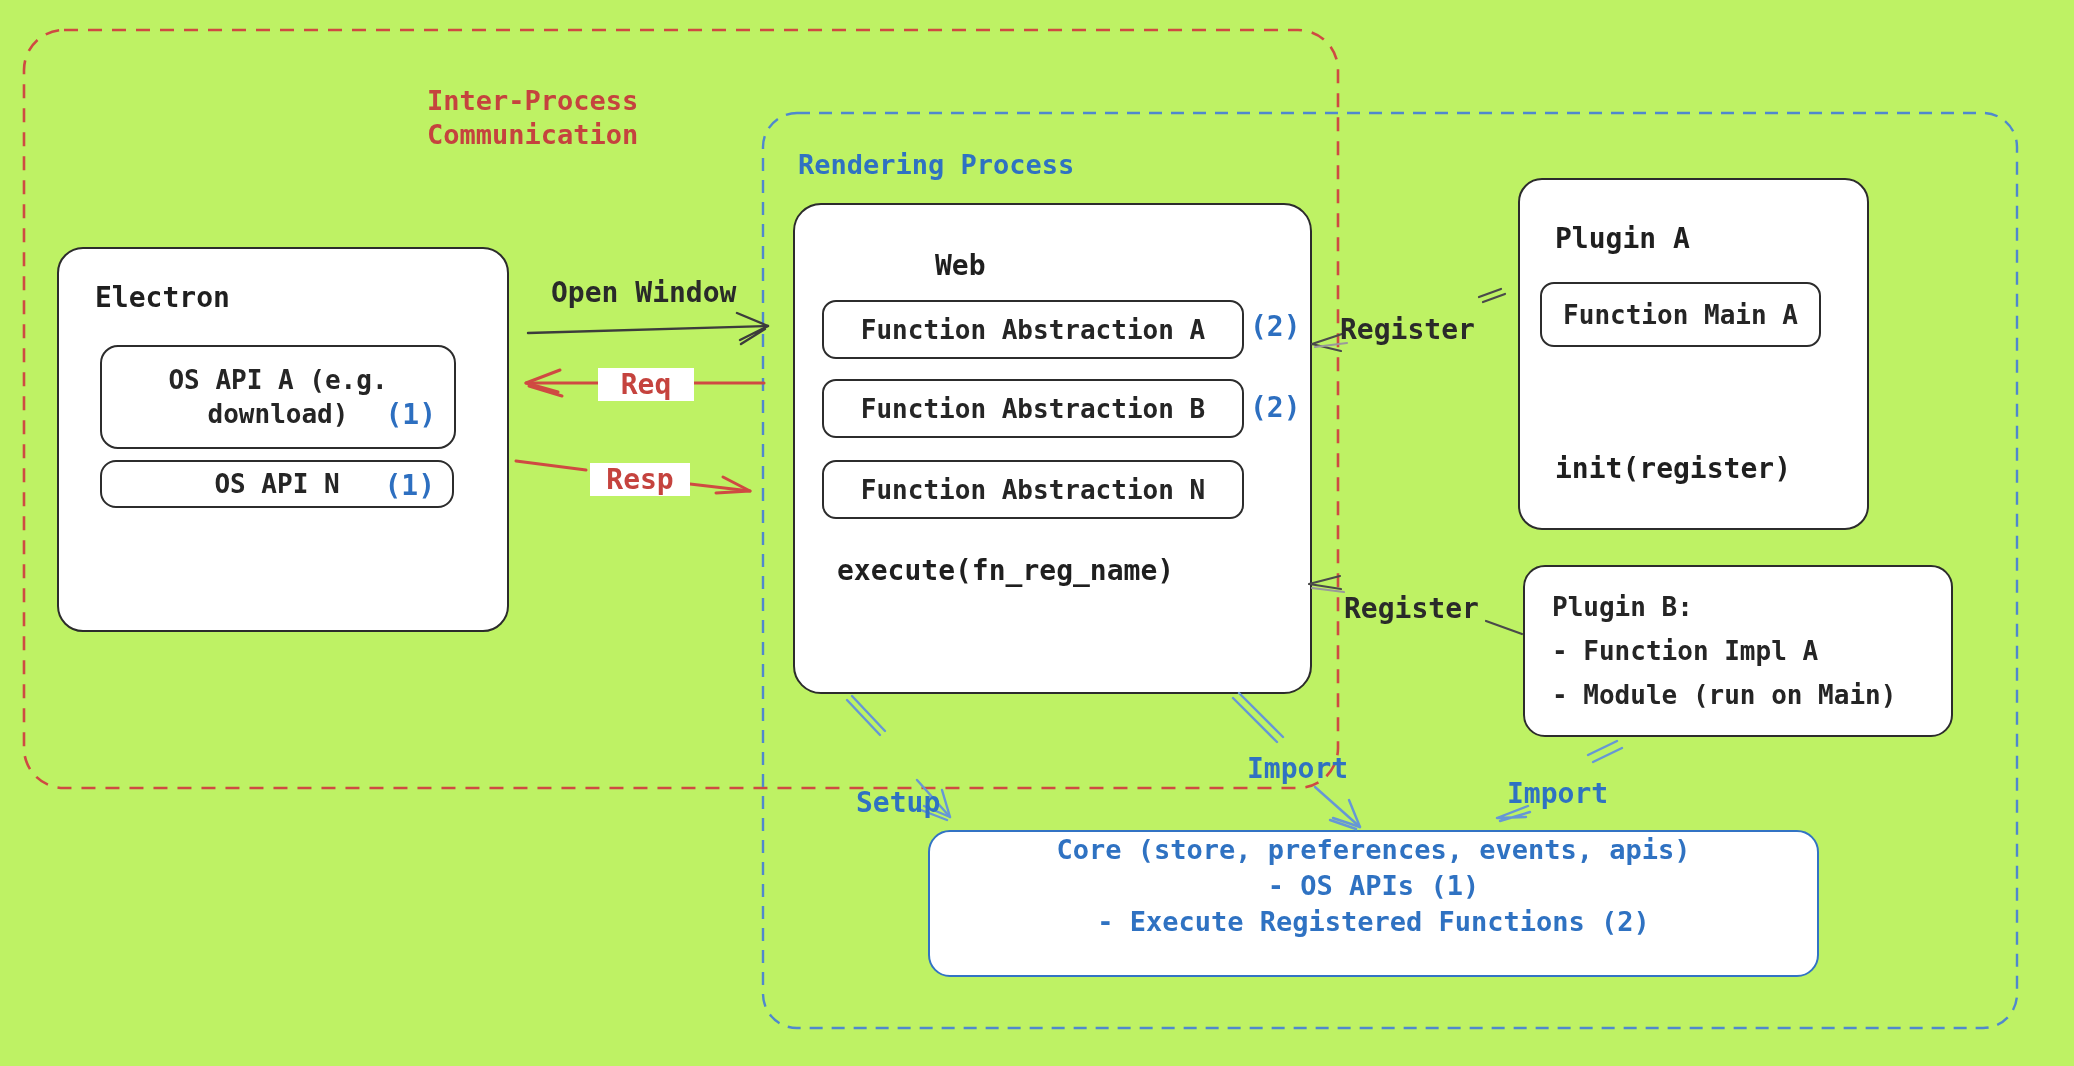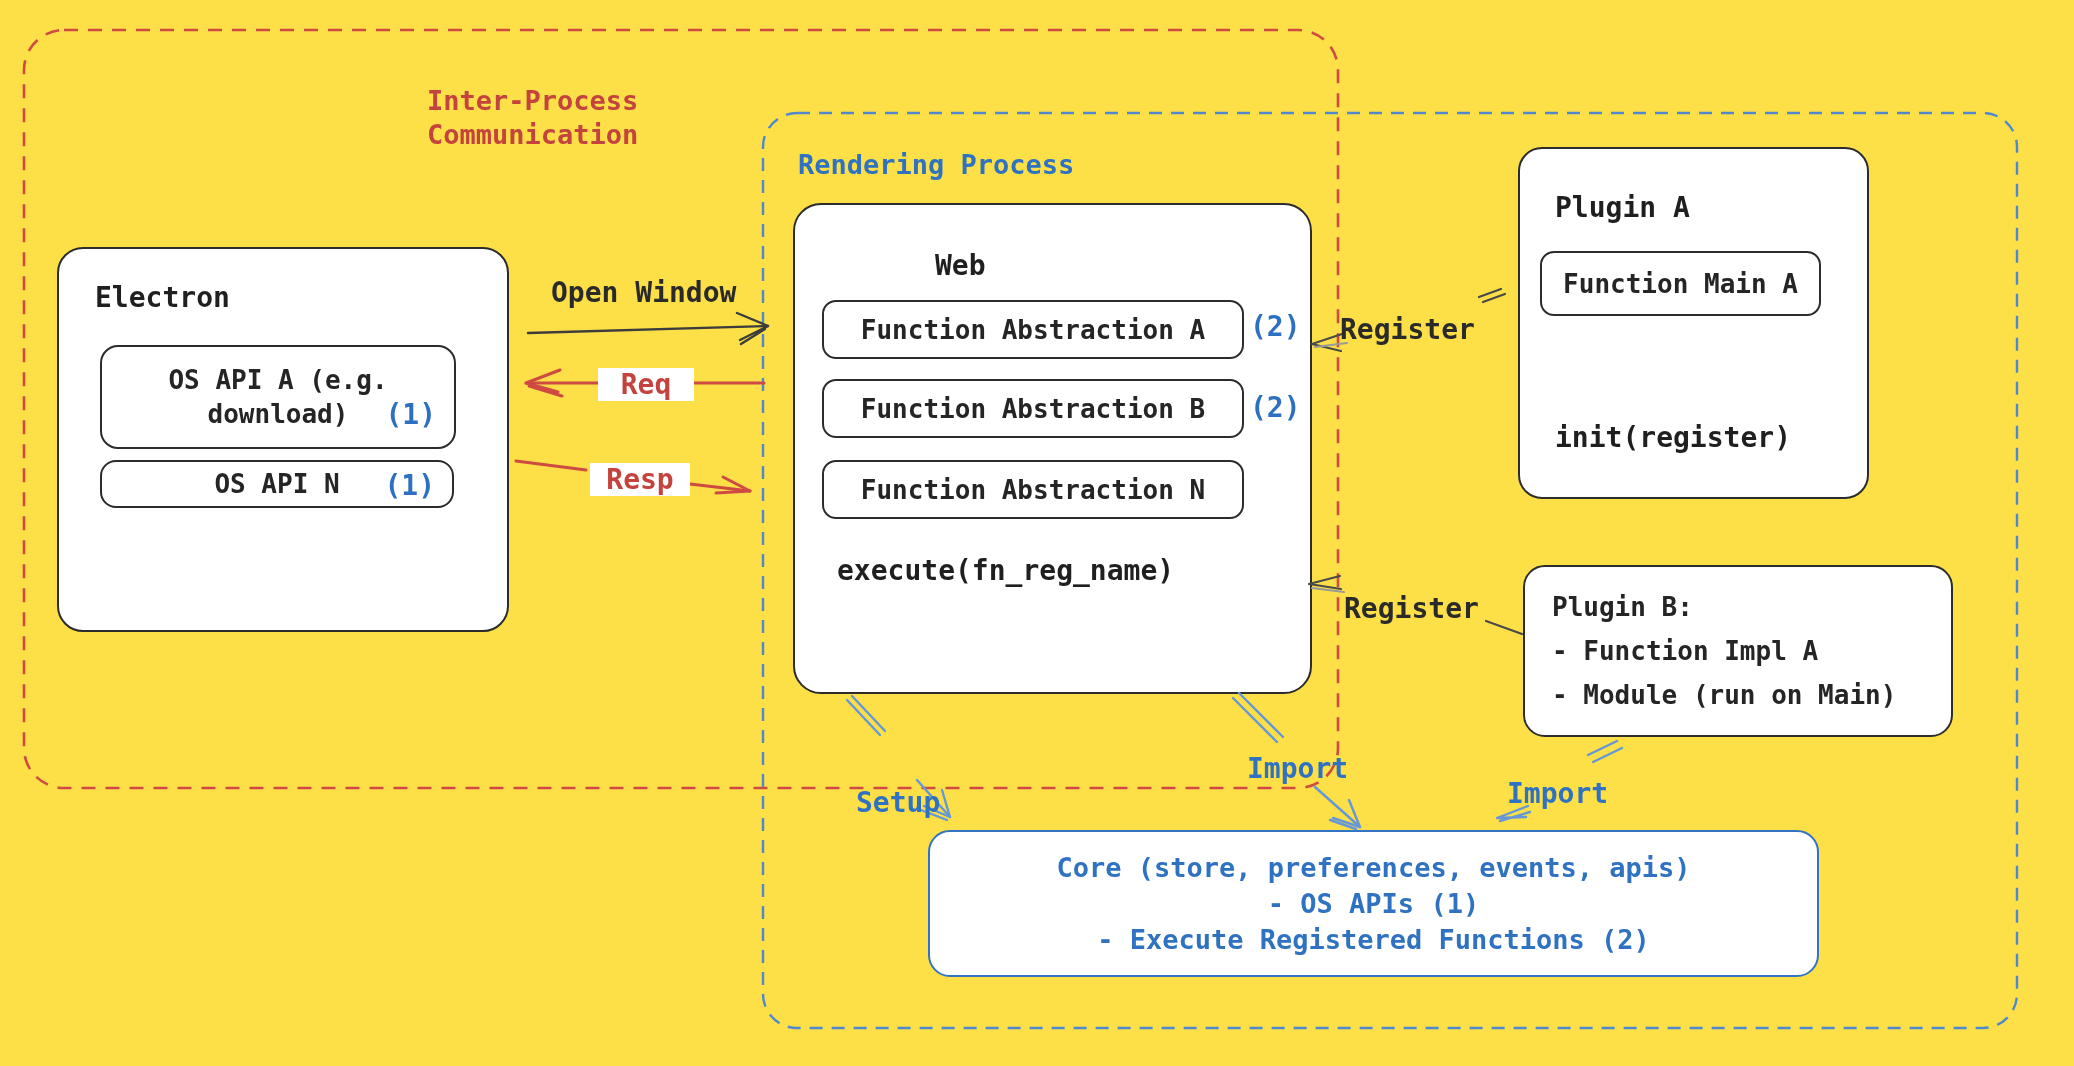--- a/index.html
+++ b/index.html
@@ -1,17 +1,17 @@
 <!DOCTYPE html>
 <html><head>
 <meta charset="utf-8">
 <style>
   html,body{margin:0;padding:0;background:#ffffff;}
   .stage{
-    position:relative;width:2074px;height:1066px;background:#fde047;overflow:hidden;
+    position:relative;width:2074px;height:1066px;background:#bef264;overflow:hidden;
     font-family:"DejaVu Sans Mono","Liberation Mono",monospace;
     font-weight:bold;color:#252525;
   }
   .stage svg{position:absolute;left:0;top:0;pointer-events:none;}
   .abs{position:absolute;}
   
   .node{
     position:absolute;background:#ffffff;border:2.5px solid #2c2c2c;
   }
   .innerbox{
@@ -69,38 +69,38 @@
     <div class="innerbox" style="left:27px;top:174px;width:418px;height:55px;border-radius:14px;">
       <span>Function Abstraction B</span>
     </div>
     <div class="badge" style="left:455px;top:186px;">(2)</div>
     <div class="innerbox" style="left:27px;top:255px;width:418px;height:55px;border-radius:14px;">
       <span>Function Abstraction N</span>
     </div>
     <div class="codefoot" style="left:42px;top:349px;">execute(fn_reg_name)</div>
   </div>
 
-  <div class="node" style="left:1518px;top:147px;width:347px;height:348px;border-radius:24px;">
+  <div class="node" style="left:1518px;top:178px;width:347px;height:348px;border-radius:24px;">
     <div class="boxtitle" style="left:35px;top:42px;">Plugin A</div>
     <div class="innerbox" style="left:20px;top:102px;width:277px;height:61px;border-radius:14px;">
       <span>Function Main A</span>
     </div>
     <div class="codefoot" style="left:35px;top:272px;">init(register)</div>
   </div>
 
   <div class="node" style="left:1523px;top:565px;width:426px;height:168px;border-radius:22px;">
     <div class="abs" style="left:27px;top:18px;font-size:26px;line-height:44px;white-space:nowrap;">
       <div>Plugin B:</div>
       <div>- Function Impl A</div>
       <div>- Module (run on Main)</div>
     </div>
   </div>
 
   <div class="node" style="left:928px;top:830px;width:887px;height:143px;border-radius:22px;border-color:#3273c4;
-              display:flex;flex-direction:column;align-items:center;justify-content:center;
+              display:flex;flex-direction:column;align-items:center;
               color:#2f72c2;font-size:27px;line-height:36px;text-align:center;">
     <div>Core (store, preferences, events, apis)</div>
     <div>- OS APIs (1)</div>
     <div>- Execute Registered Functions (2)</div>
   </div>
 
   <svg width="2074" height="1066" fill="none" stroke-linecap="round" stroke-linejoin="round">
 
     <g stroke="#3c3c3c" stroke-width="2.4">
       <path d="M528 333 L768 326"></path>

